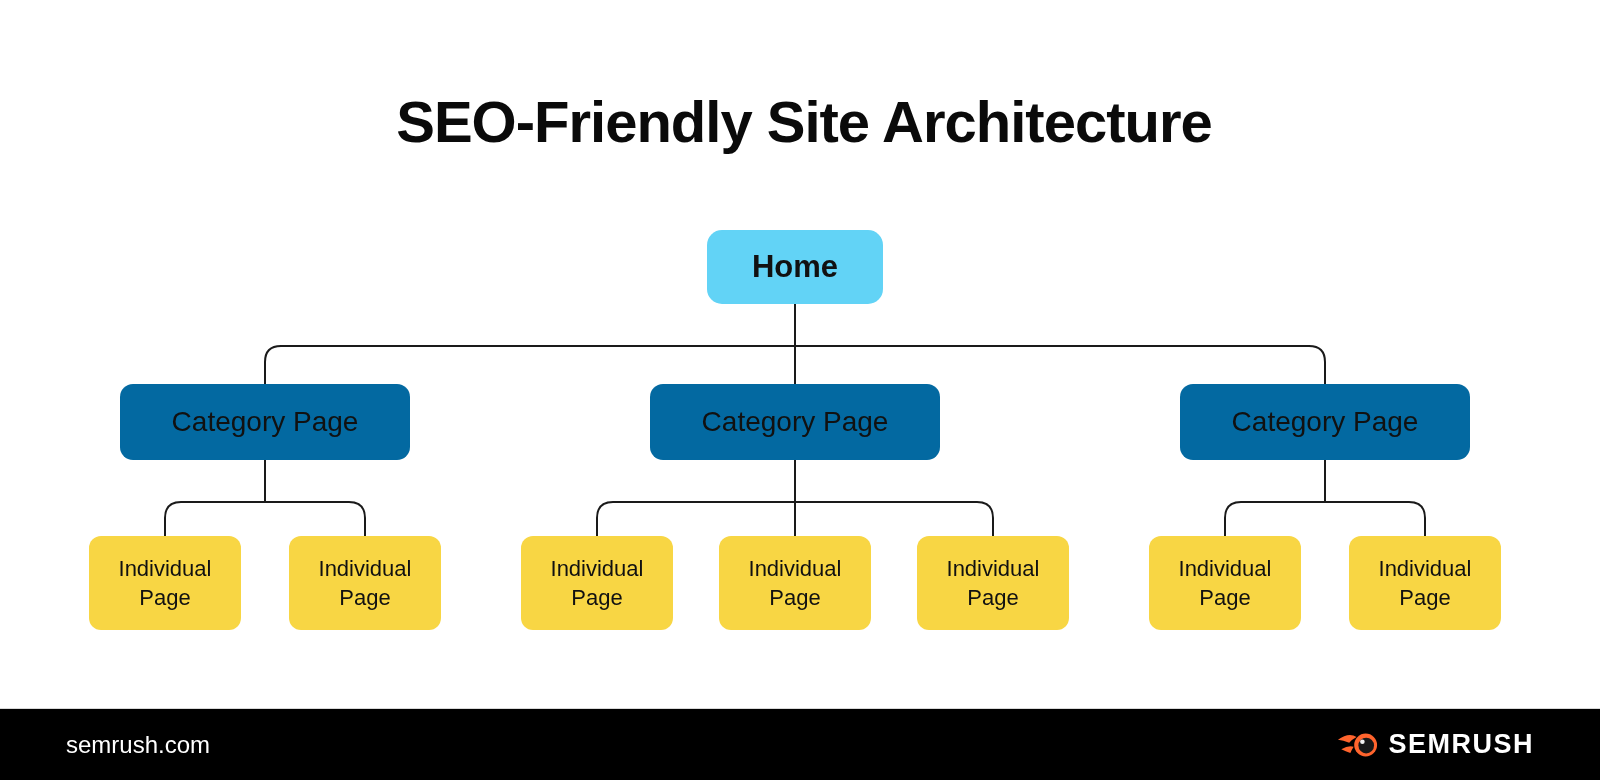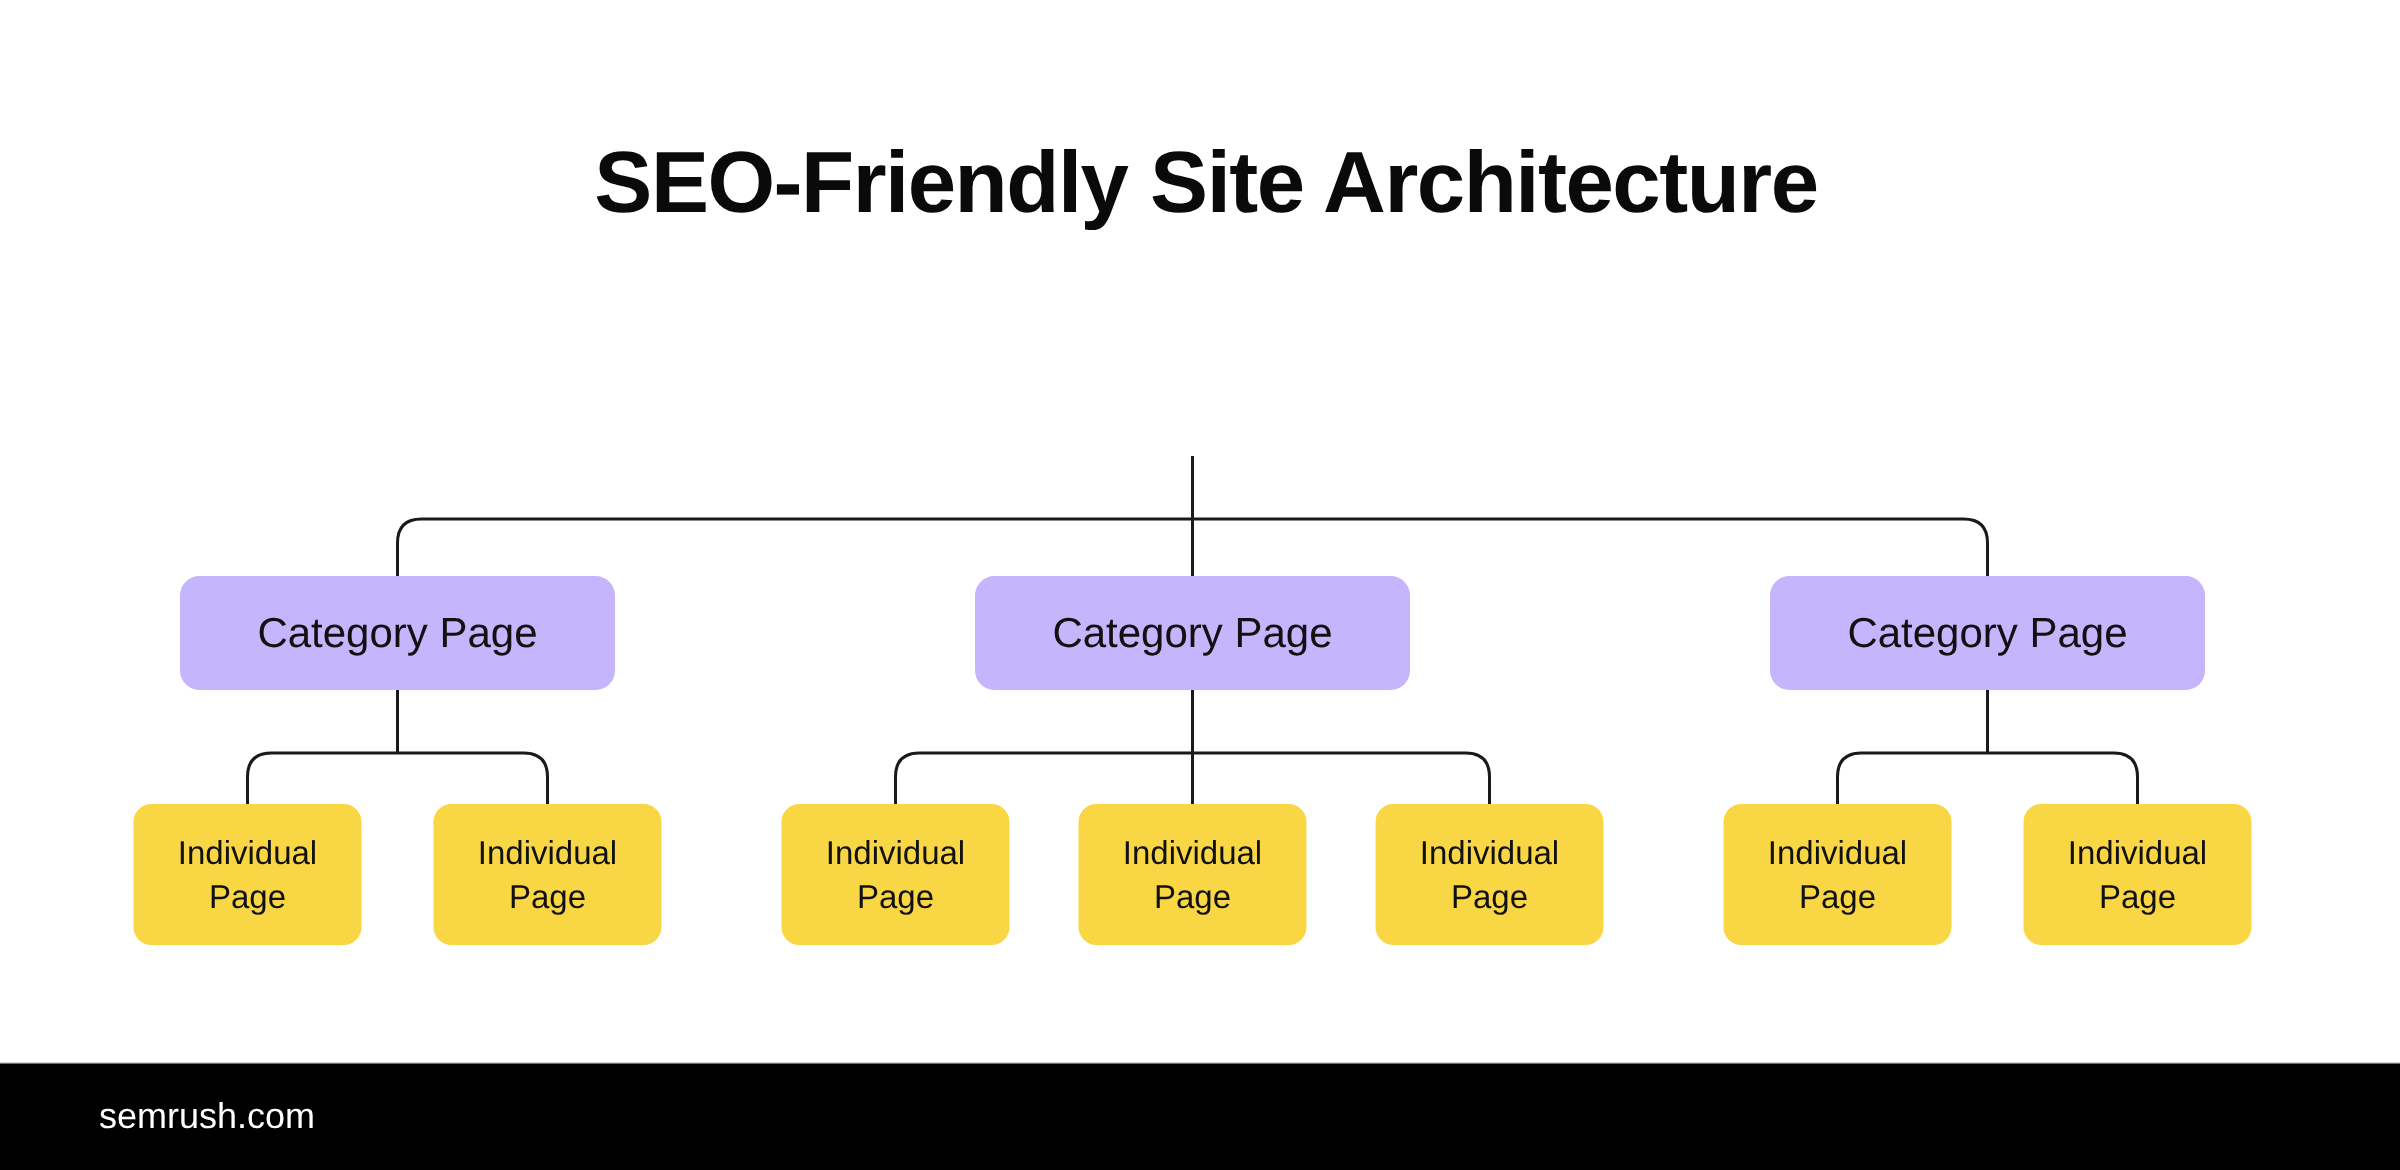--- a/index.html
+++ b/index.html
@@ -52,21 +52,21 @@
   }
   .node.home {
     left: 707px; top: 230px; width: 176px; height: 74px;
     background: #62d3f6;
     border-radius: 15px;
     font-size: 31px;
     font-weight: 700;
   }
   .node.cat {
     top: 384px; width: 290px; height: 76px;
-    background: #c4b5fd;
+    background: #0369a1;
     border-radius: 13px;
     font-size: 28px;
     font-weight: 400;
   }
   .cat.c1 { left: 120px; }
   .cat.c2 { left: 650px; }
   .cat.c3 { left: 1180px; }
   .node.ind {
     top: 536px; width: 152px; height: 94px;
     background: #f8d644;
@@ -130,30 +130,41 @@
     <path d="M 265 460 L 265 502"></path>
     <path d="M 165 536 L 165 518 Q 165 502 181 502 L 349 502 Q 365 502 365 518 L 365 536"></path>
 
     <path d="M 795 460 L 795 536"></path>
     <path d="M 597 536 L 597 518 Q 597 502 613 502 L 977 502 Q 993 502 993 518 L 993 536"></path>
 
     <path d="M 1325 460 L 1325 502"></path>
     <path d="M 1225 536 L 1225 518 Q 1225 502 1241 502 L 1409 502 Q 1425 502 1425 518 L 1425 536"></path>
   </svg>
 
+  <div class="node home">Home</div>
 
   <div class="node cat c1">Category Page</div>
   <div class="node cat c2">Category Page</div>
   <div class="node cat c3">Category Page</div>
 
   <div class="node ind i1">Individual Page</div>
   <div class="node ind i2">Individual Page</div>
   <div class="node ind i3">Individual Page</div>
   <div class="node ind i4">Individual Page</div>
   <div class="node ind i5">Individual Page</div>
   <div class="node ind i6">Individual Page</div>
   <div class="node ind i7">Individual Page</div>
 
   <div class="footer">
     <span class="footer-site">semrush.com</span>
+    <div class="brand">
+      <svg class="brand-icon" viewBox="0 0 44 30" xmlns="http://www.w3.org/2000/svg">
+        <path d="M1 9.5 Q12 1.5 20.5 6.5 Q15 9.5 12.8 12.6 Q6.5 10.2 1 9.5 Z" fill="#ff642d"></path>
+        <path d="M4.5 19.5 Q12 15 17.5 16.8 Q15 20.5 14 23.5 Q9 21.5 4.5 19.5 Z" fill="#ff642d"></path>
+        <circle cx="30" cy="15" r="12" fill="#ff642d"></circle>
+        <circle cx="30.6" cy="15.6" r="8.2" fill="#181818"></circle>
+        <circle cx="26.6" cy="11.6" r="2.4" fill="#f2f2f2"></circle>
+      </svg>
+      <span class="brand-word">SEMRUSH</span>
+    </div>
   </div>
 
 </div>
 
 </body></html>

